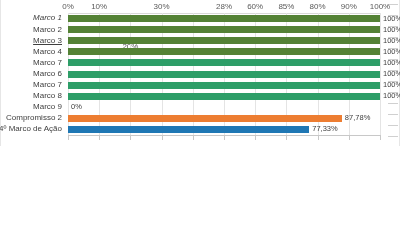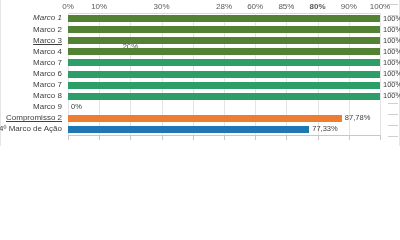--- a/index.html
+++ b/index.html
@@ -176,21 +176,21 @@
   <div class="axis-bottom"></div>
 
   <div class="xlabels">
       <div class="xlabel" style="left: 48px;">0%</div>
       <div class="xlabel" style="left: 79.2px;">10%</div>
       <div class="xlabel" style="left: 110.4px; margin-top: 40px;">20%</div>
       <div class="xlabel" style="left: 141.6px;">30%</div>
       <div class="xlabel" style="left: 204px;">28%</div>
       <div class="xlabel" style="left: 235.2px;">60%</div>
       <div class="xlabel" style="left: 266.4px;">85%</div>
-      <div class="xlabel" style="left: 297.6px; font-weight: bold;">80%</div>
+      <div class="xlabel" style="left: 297.6px;">80%</div>
       <div class="xlabel" style="left: 328.8px;">90%</div>
       <div class="xlabel" style="left: 360px;">100%</div>
     </div>
 
   <div class="plot">
     <div class="gridlines">
         <div class="gridline" style="left: 0px;"></div>
         <div class="gridline" style="left: 31.2px;"></div>
         <div class="gridline" style="left: 62.4px;"></div>
         <div class="gridline" style="left: 93.6px;"></div>
@@ -207,21 +207,21 @@
   <div class="cats">
       <div class="cat" style="top: 0; font-style: italic;">Marco 1</div>
       <div class="cat" style="top: 11.6364px;">Marco 2</div>
       <div class="cat" style="top: 22.7273px; text-decoration: underline;">Marco 3</div>
       <div class="cat" style="top: 33.8182px;">Marco 4</div>
       <div class="cat" style="top: 44.9091px;">Marco 7</div>
       <div class="cat" style="top: 56px;">Marco 6</div>
       <div class="cat" style="top: 67.0909px;">Marco 7</div>
       <div class="cat" style="top: 78.1818px;">Marco 8</div>
       <div class="cat" style="top: 89.2727px;">Marco 9</div>
-      <div class="cat" style="top: 100.364px; text-decoration: underline;">Compromisso 2</div>
+      <div class="cat" style="top: 100.364px;">Compromisso 2</div>
       <div class="cat" style="top: 111.455px;">4º Marco de Ação</div>
     </div>
 
   <div class="bars-layer">
       <div class="bar" style="left: 68px; top: 15.0455px; width: 312px; background: rgb(84, 130, 53);"></div>
       <div class="bar-label" style="left: 383px; top: 13.5455px;">100%</div>
       <div class="bar" style="left: 68px; top: 26.1364px; width: 312px; background: rgb(84, 130, 53);"></div>
       <div class="bar-label" style="left: 383px; top: 24.6364px;">100%</div>
       <div class="bar" style="left: 68px; top: 37.2273px; width: 312px; background: rgb(84, 130, 53);"></div>
       <div class="bar-label" style="left: 383px; top: 35.7273px;">100%</div>

